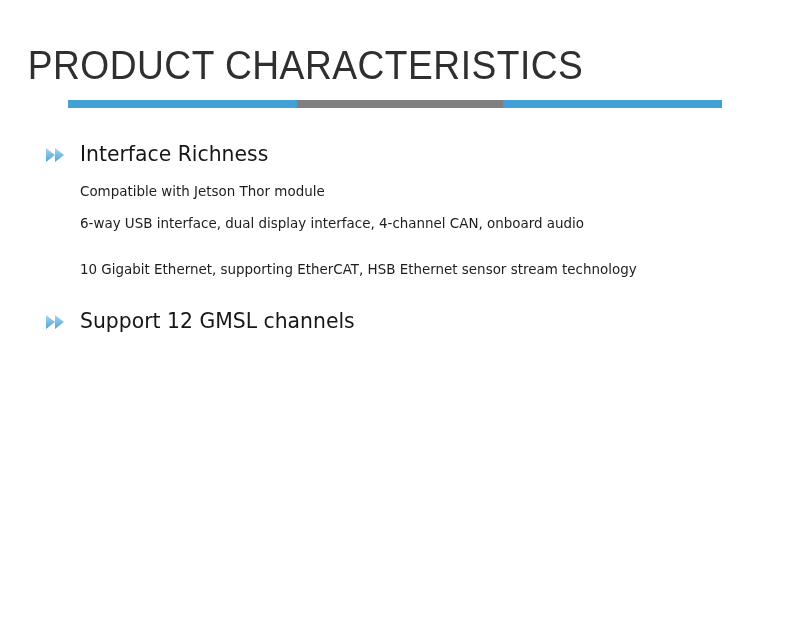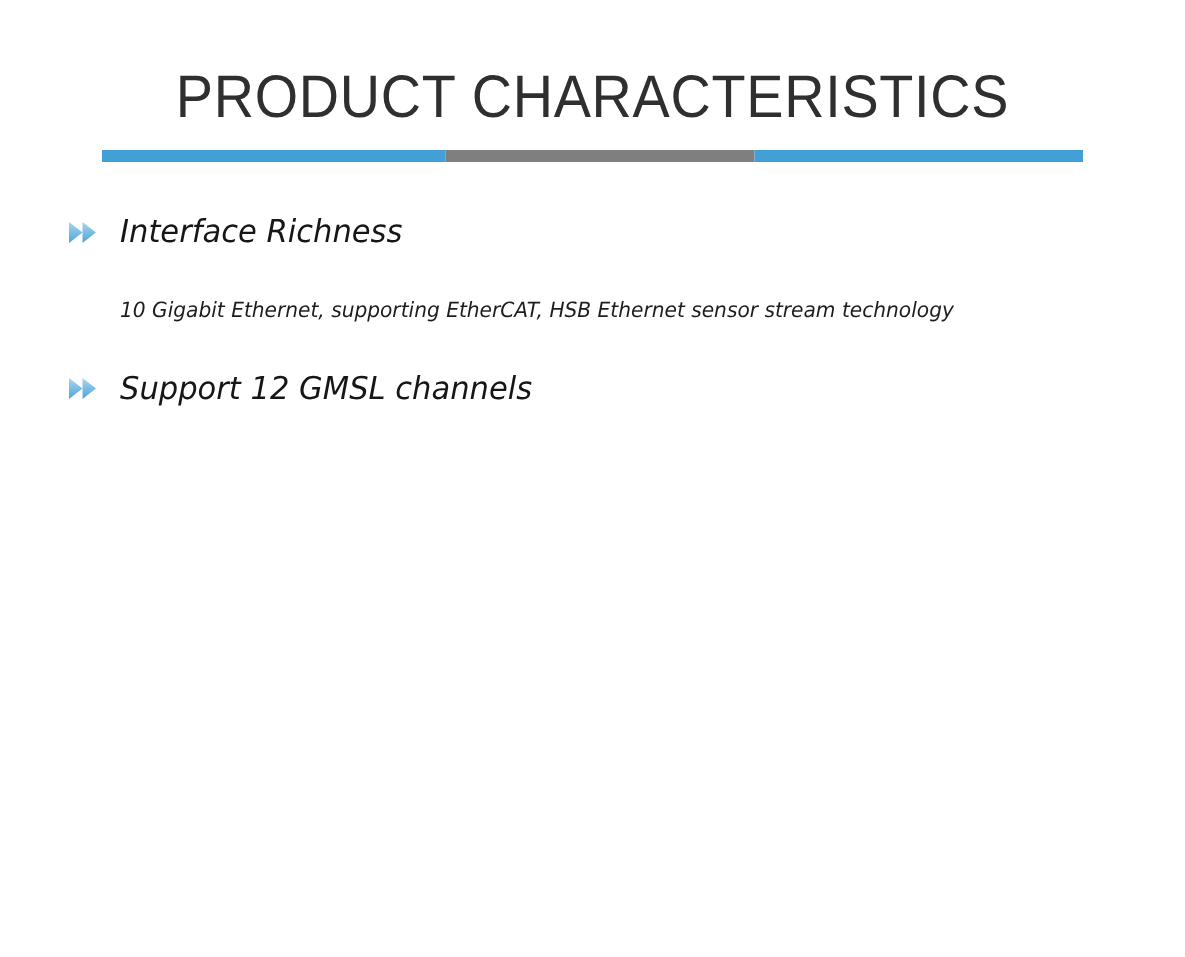--- a/index.html
+++ b/index.html
@@ -17,21 +17,20 @@
   .slide {
     position: relative;
     width: 790px;
     height: 638px;
     box-sizing: border-box;
   }
 
   
   .title-block {
     padding-top: 42px;
-    text-align: center;
   }
   .slide-title {
     font-family: "Liberation Sans", "DejaVu Sans", sans-serif;
     font-size: 40px;
     font-weight: 400;
     letter-spacing: 0.5px;
     color: #2f2f2f;
     line-height: 1.15;
     margin: 0;
     transform: scaleX(0.93);
@@ -59,21 +58,20 @@
     position: absolute;
     left: 0;
     top: 140px;
     width: 790px;
     padding: 0 46px 0 46px;
     box-sizing: border-box;
   }
 
   .feature {
     margin-bottom: 28px;
-    font-style: italic;
   }
   .feature:last-child { margin-bottom: 0; }
 
   .feature-head {
     display: flex;
     align-items: center;
     gap: 14px;
     height: 30px;
   }
 
@@ -137,20 +135,24 @@
             <linearGradient id="bg1" x1="0" y1="0" x2="0" y2="1">
               <stop offset="0%" stop-color="#a9d6ef"></stop>
               <stop offset="100%" stop-color="#4fa4d8"></stop>
             </linearGradient>
           </defs>
           <polygon points="0,0 9,7 0,14" fill="url(#bg1)"></polygon>
           <polygon points="9,0 18,7 9,14" fill="url(#bg1)"></polygon>
         </svg>
         <div class="feature-title">Interface Richness</div>
       </div>
+      <div class="feature-lines">
+        <div class="feature-line">Compatible with Jetson Thor module</div>
+        <div class="feature-line">6-way USB interface, dual display interface, 4-channel CAN, onboard audio</div>
+      </div>
     </div>
 
     <div class="feature">
       <div class="feature-lines">
         <div class="feature-line">10 Gigabit Ethernet, supporting EtherCAT, HSB Ethernet sensor stream technology</div>
       </div>
     </div>
 
 
     <div class="feature">

